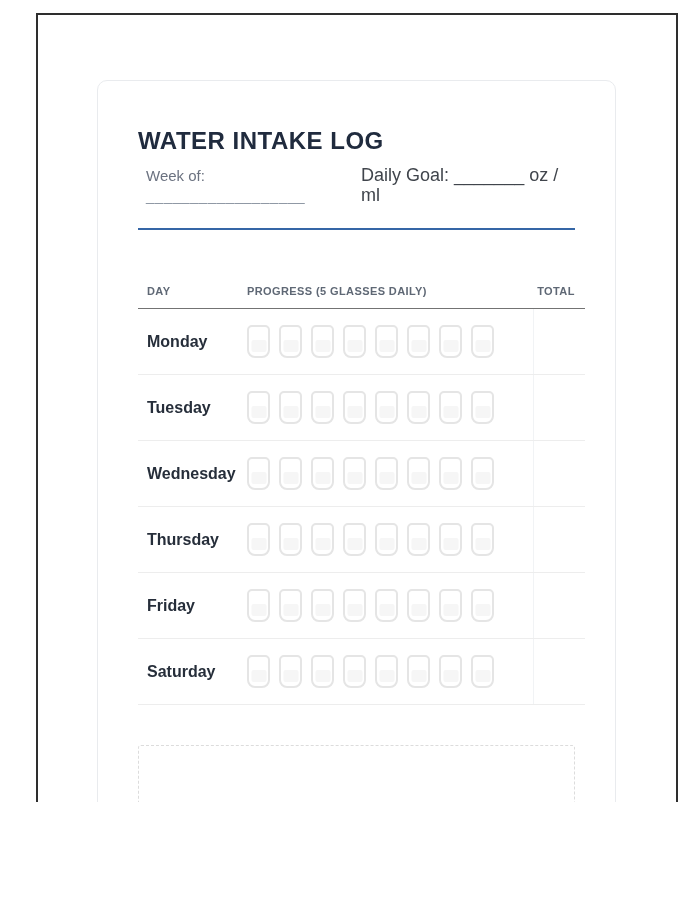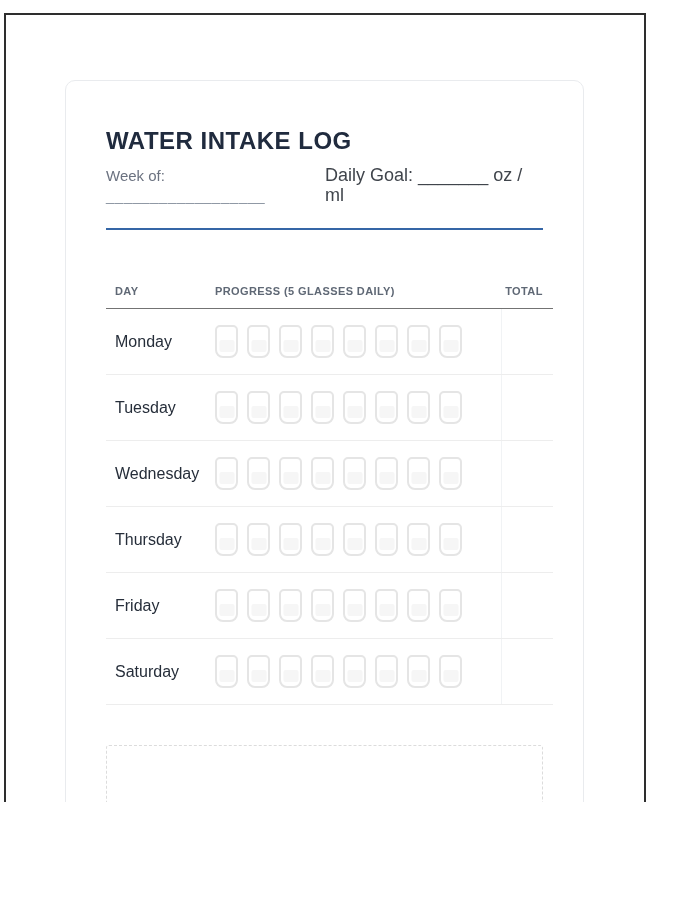--- a/index.html
+++ b/index.html
@@ -3,41 +3,41 @@
 <meta charset="utf-8">
 <style>
   * { box-sizing: border-box; margin: 0; padding: 0; }
   html, body {
     width: 700px; height: 900px;
     background: #ffffff;
     font-family: "Liberation Sans", sans-serif;
     overflow: hidden; position: relative;
   }
   .frame {
-    position: absolute; left: 4px; top: 13px;
+    position: absolute; left: 36px; top: 13px;
     width: 642px; height: 789px;
     border: 2px solid #2e2e2e; border-bottom: none;
     background: #ffffff; overflow: hidden;
   }
   .card {
     position: absolute; left: 59px; top: 65px;
     width: 519px; height: 860px;
     background: #ffffff;
     border: 1px solid #e9ebee;
     border-radius: 10px;
   }
   .card-inner { padding: 46px 30px 0 40px; }
   .title {
     font-size: 24px; line-height: 28px; font-weight: bold;
     letter-spacing: 0.5px; color: #202b3e;
     margin-right: 10px;
   }
   .meta-row {
     display: flex; justify-content: space-between; align-items: baseline;
-    margin: 10px 10px 0 0; line-height: 20px;
+    margin: 10px 10px 0 8px; line-height: 20px;
   }
   .week-of { font-size: 15px; color: #6b7280; }
   .week-blank { color: #8a93a0; letter-spacing: 0.5px; }
   .daily-goal { font-size: 18px; color: #40454c; }
   .divider { height: 2px; background: #3566a6; margin: 22px 10px 0 0; }
 
   .log-table { margin-top: 50px; }
   .thead {
     display: flex; height: 29px; padding-top: 5px;
     border-bottom: 1px solid #737373;
@@ -46,21 +46,21 @@
   }
   .col-day { width: 109px; padding-left: 9px; }
   .col-progress { flex: 1; }
   .col-total { width: 52px; text-align: center; padding-right: 6px; }
 
   .trow {
     display: flex; align-items: center;
     height: 66px; border-bottom: 1px solid #ededed;
   }
   .trow .col-day {
-    font-size: 16px; font-weight: normal; color: #262e3a;
+    font-size: 16px; font-weight: bold; color: #262e3a;
   }
   .trow .col-total {
     align-self: stretch;
     border-left: 1px solid #f1f3f5;
   }
   .glasses { display: flex; gap: 9px; }
   .glass {
     width: 23px; height: 33px;
     border: 2px solid #e5e5e5;
     border-radius: 5px 5px 8px 8px;

